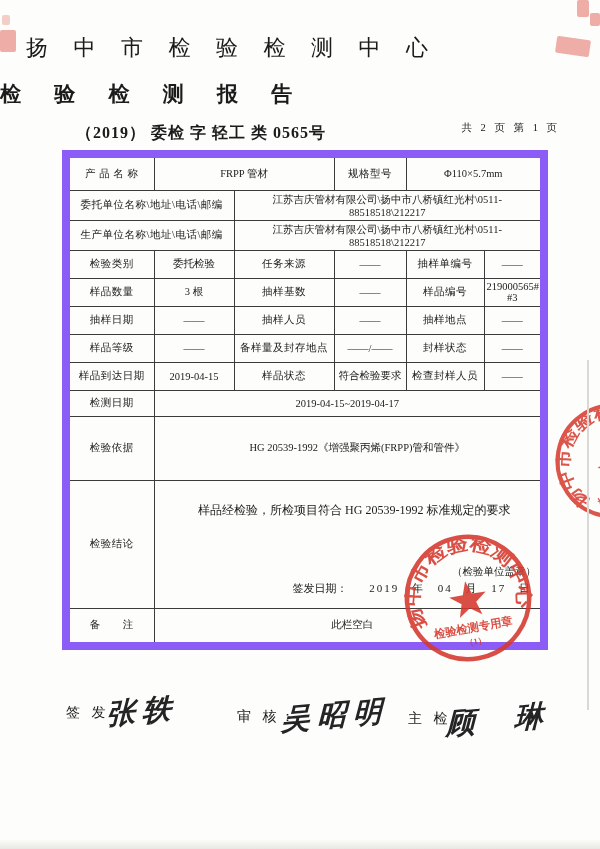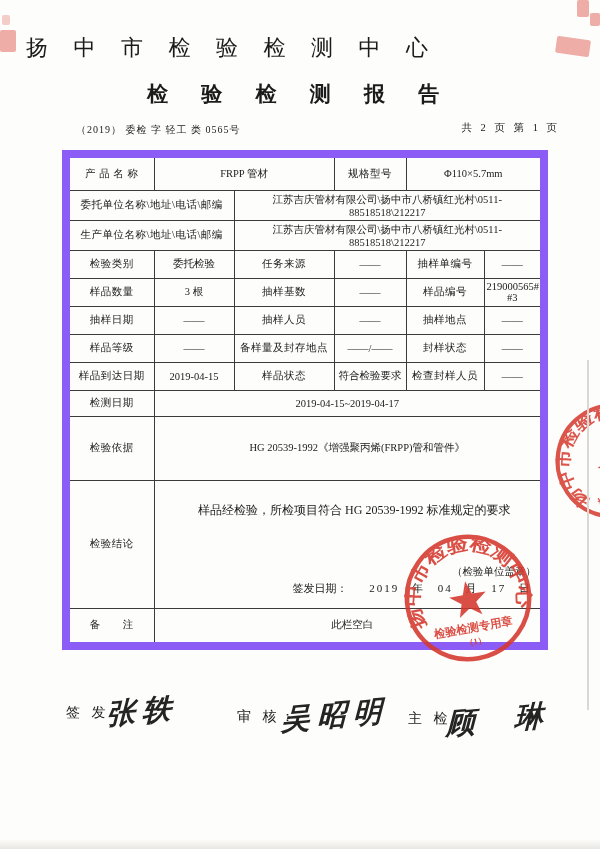--- a/index.html
+++ b/index.html
@@ -3,23 +3,23 @@
 <meta charset="utf-8">
 <style>
   html,body{margin:0;padding:0;background:#ffffff;}
   .page{
     position:relative;width:600px;height:849px;background:#fdfdfb;overflow:hidden;
     font-family:"Liberation Serif","DejaVu Serif",serif;color:#1b1b1b;
   }
   
   .org-title{position:absolute;top:33px;left:0;width:100%;
     font-size:22px;font-weight:normal;letter-spacing:10px;white-space:nowrap;padding-left:26px;}
-  .report-title{position:absolute;top:80px;left:0;width:100%;text-align:center;
+  .report-title{position:absolute;top:80px;left:0;width:100%;text-align:left;
     font-size:21px;font-weight:bold;letter-spacing:14px;white-space:nowrap;}
-  .ref-no{position:absolute;top:123px;left:76px;font-size:10px;letter-spacing:1px;}
+  .ref-no{position:absolute;top:123px;left:76px;font-size:16px;letter-spacing:1px;font-weight:bold;}
   .page-info{position:absolute;top:121px;right:40px;font-size:10.5px;letter-spacing:3px;}
   
   table.report{position:absolute;left:62px;top:150px;width:478px;
     border-collapse:collapse;table-layout:fixed;border:8px solid #8b5cf6;}
   table.report td{border:1px solid #3b3b3b;font-size:10.5px;text-align:center;
     padding:1px 2px;overflow:hidden;}
   td.lbl{letter-spacing:0.5px;}
   td.left{text-align:left;padding-left:8px;}
   td.small{font-size:8px;}
   td.conclusion-cell{position:relative;text-align:left;vertical-align:top;}

